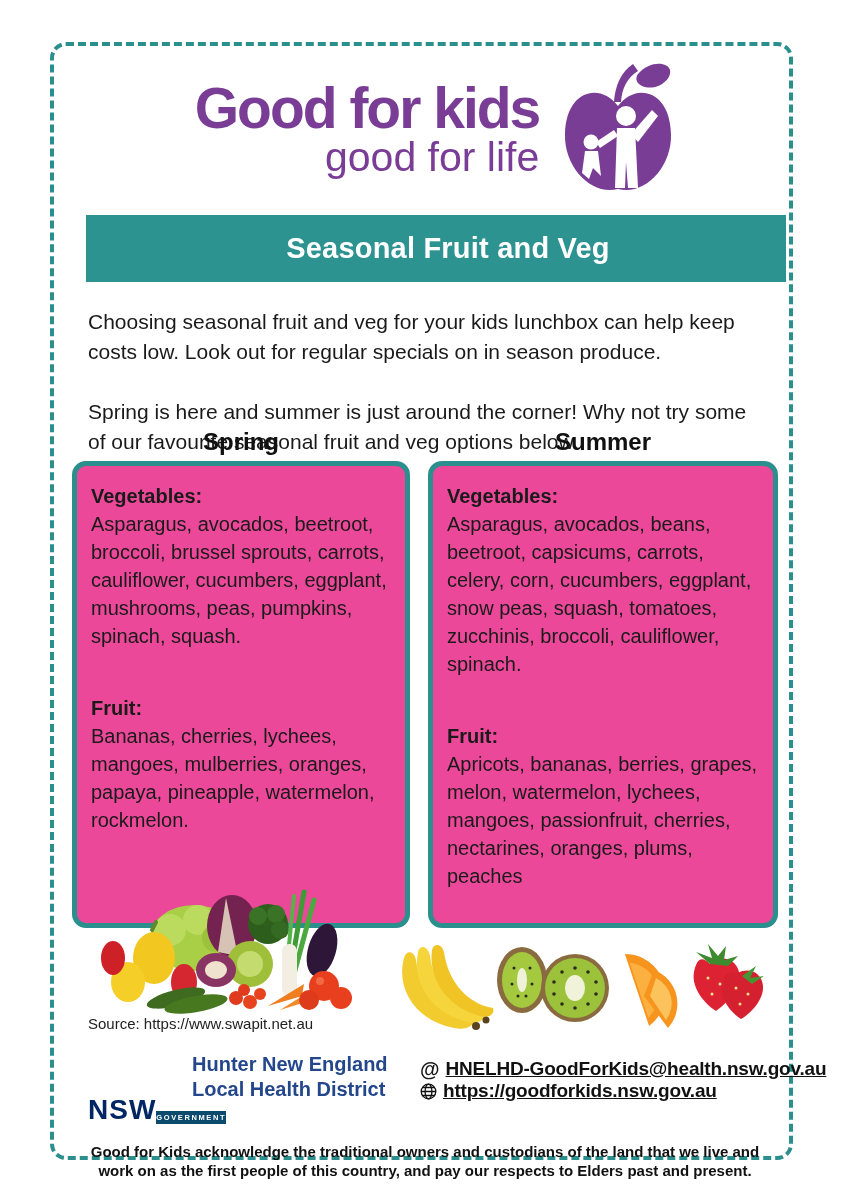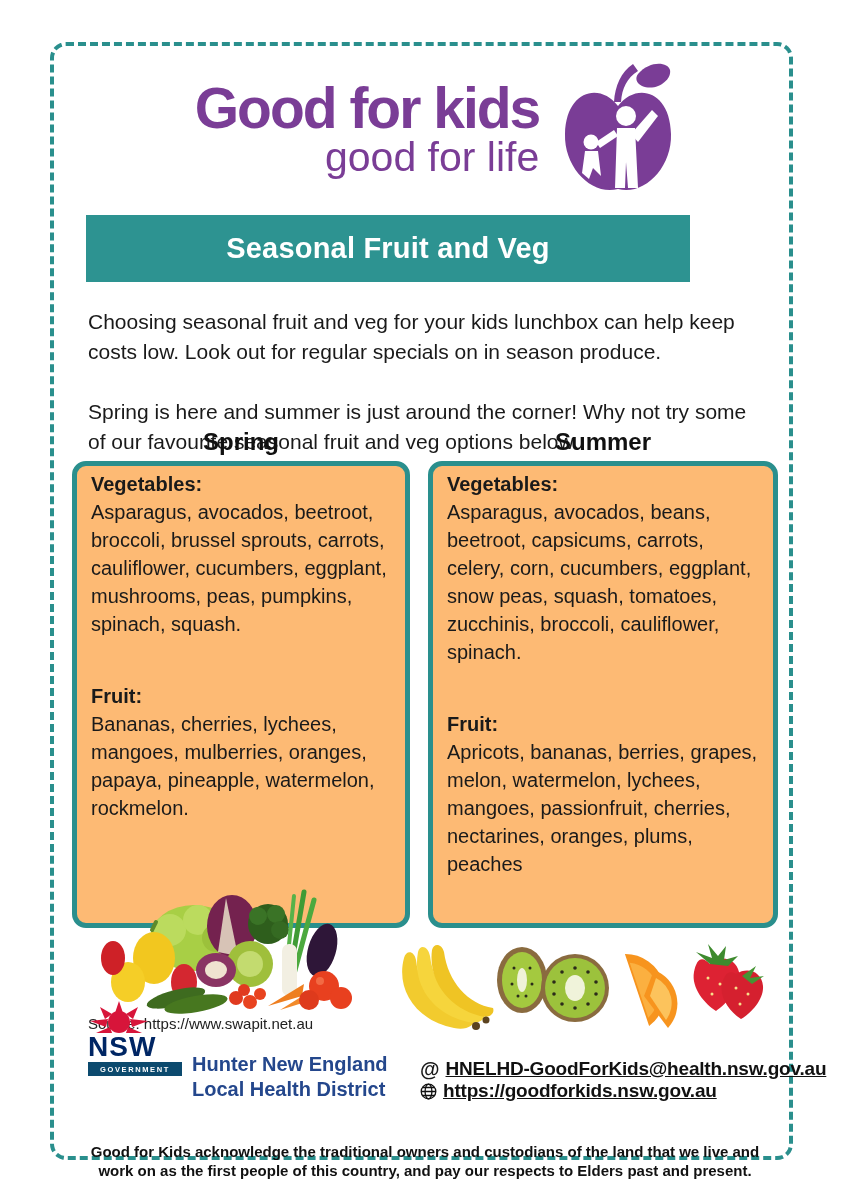--- a/index.html
+++ b/index.html
@@ -11,50 +11,50 @@
   
   .logo-wrap{position:absolute;left:140px;top:60px;width:560px;display:flex;
         align-items:center;justify-content:center;gap:16px;}
   .logo-text{text-align:right;color:#7A3D96;}
   .logo-title{font-size:57px;font-weight:bold;letter-spacing:-2px;line-height:1.05;margin-left:36px;}
   .logo-subtitle{font-size:41px;font-weight:normal;letter-spacing:0px;margin-top:-4px;
         font-family:"Liberation Sans",sans-serif;}
   .apple-svg{width:126px;height:140px;}
 
   
-  .banner{position:absolute;left:86px;top:215px;width:604px;height:67px;background:#2D9391;
-        display:flex;align-items:center;justify-content:center;}
+  .banner{position:absolute;left:86px;top:215px;width:676px;height:67px;background:#2D9391;
+        display:flex;align-items:center;justify-content:center;padding-left:24px;}
   .banner-title{color:#ffffff;font-size:29px;font-weight:bold;letter-spacing:0.2px;}
 
   
   .intro{position:absolute;left:88px;top:307px;width:678px;font-size:21px;line-height:30px;}
   .intro p{margin:0;}
   .intro p + p{margin-top:30px;}
 
   
   .season{position:absolute;top:428px;}
   .season.spring{left:72px;width:338px;}
   .season.summer{left:428px;width:350px;}
   .season-title{text-align:center;font-size:24px;font-weight:bold;margin-bottom:5px;color:#111;}
-  .season-box{box-sizing:border-box;border:5px solid #2A8F8D;border-radius:14px;background:#fdba74;
-        height:467px;padding:4px 14px;font-size:20px;line-height:28px;overflow:hidden;}
+  .season-box{box-sizing:border-box;border:5px solid #2A8F8D;border-radius:14px;background:#ec4899;
+        height:467px;padding:16px 14px;font-size:20px;line-height:28px;overflow:hidden;}
   .season-box .label{font-weight:bold;}
   .season-box p{margin:0;}
   .season-box .fruit-block{margin-top:44px;}
 
   
   .veg-art{position:absolute;left:98px;top:886px;width:254px;height:128px;}
   .fruit-art{position:absolute;left:392px;top:936px;width:374px;height:100px;}
 
   
   .source{position:absolute;left:88px;top:1015px;font-size:15px;color:#222;}
 
   
-  .nsw-logo{position:absolute;left:88px;top:1001px;width:100px;display:flex;
-        flex-direction:column;align-items:flex-start;}
+  .nsw-logo{position:absolute;left:88px;top:1090px;width:100px;display:flex;
+        flex-direction:row;align-items:flex-end;}
   .nsw-acronym{font-size:28px;font-weight:bold;color:#002664;letter-spacing:1px;line-height:1;margin-top:-2px;}
   .nsw-gov-bar{background:#0c4a6e;color:#ffffff;font-size:7.5px;font-weight:bold;
         letter-spacing:1.6px;text-align:center;width:94px;padding:2.5px 0 2px 0;margin-top:1px;}
 
   .district{position:absolute;left:192px;top:1052px;font-size:20px;font-weight:bold;
         color:#24478C;line-height:25px;}
 
   
   .contact{position:absolute;left:420px;top:1058px;}
   .contact-row{display:flex;align-items:center;gap:6px;height:22px;}

